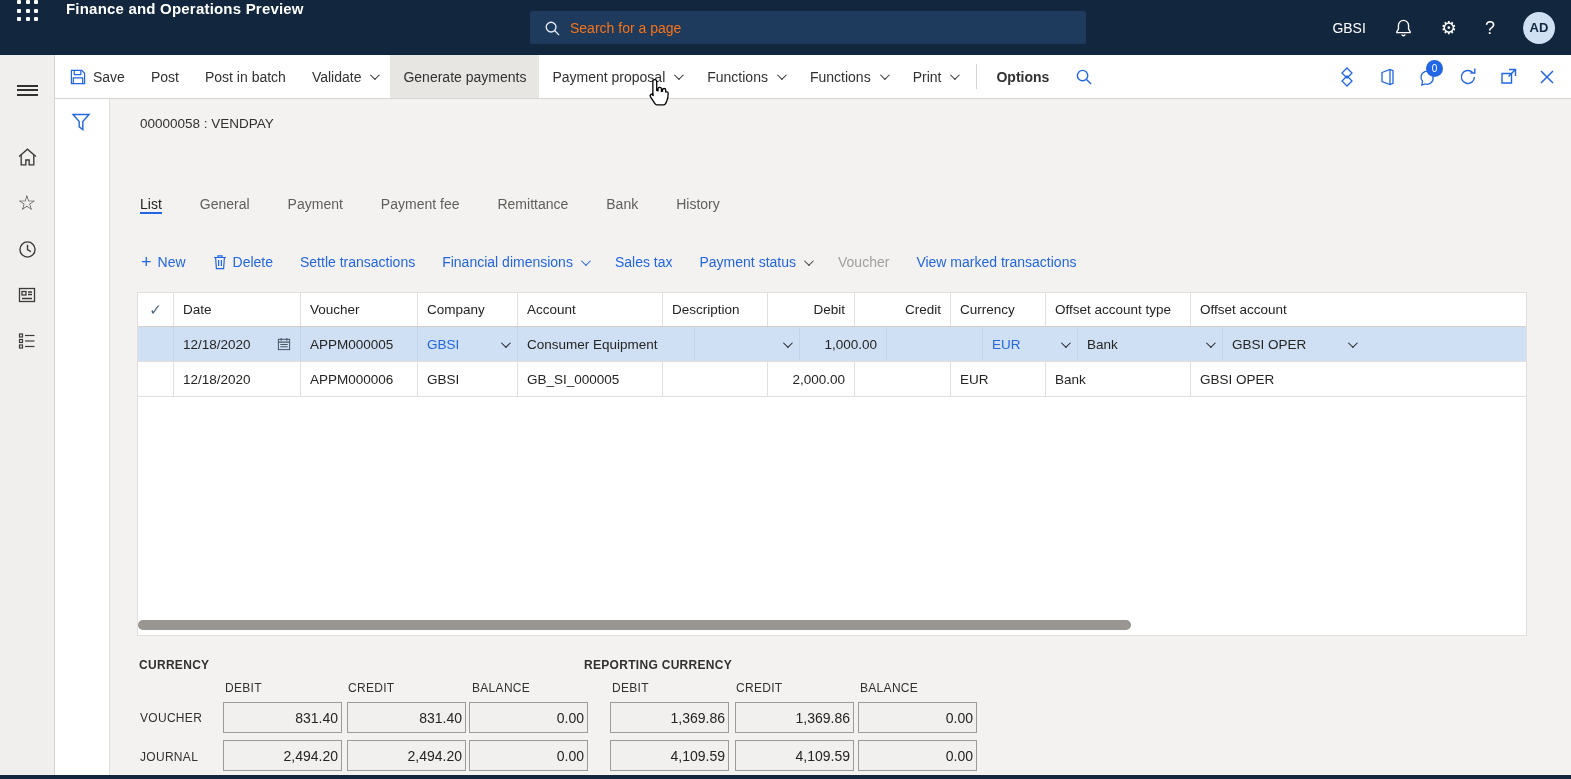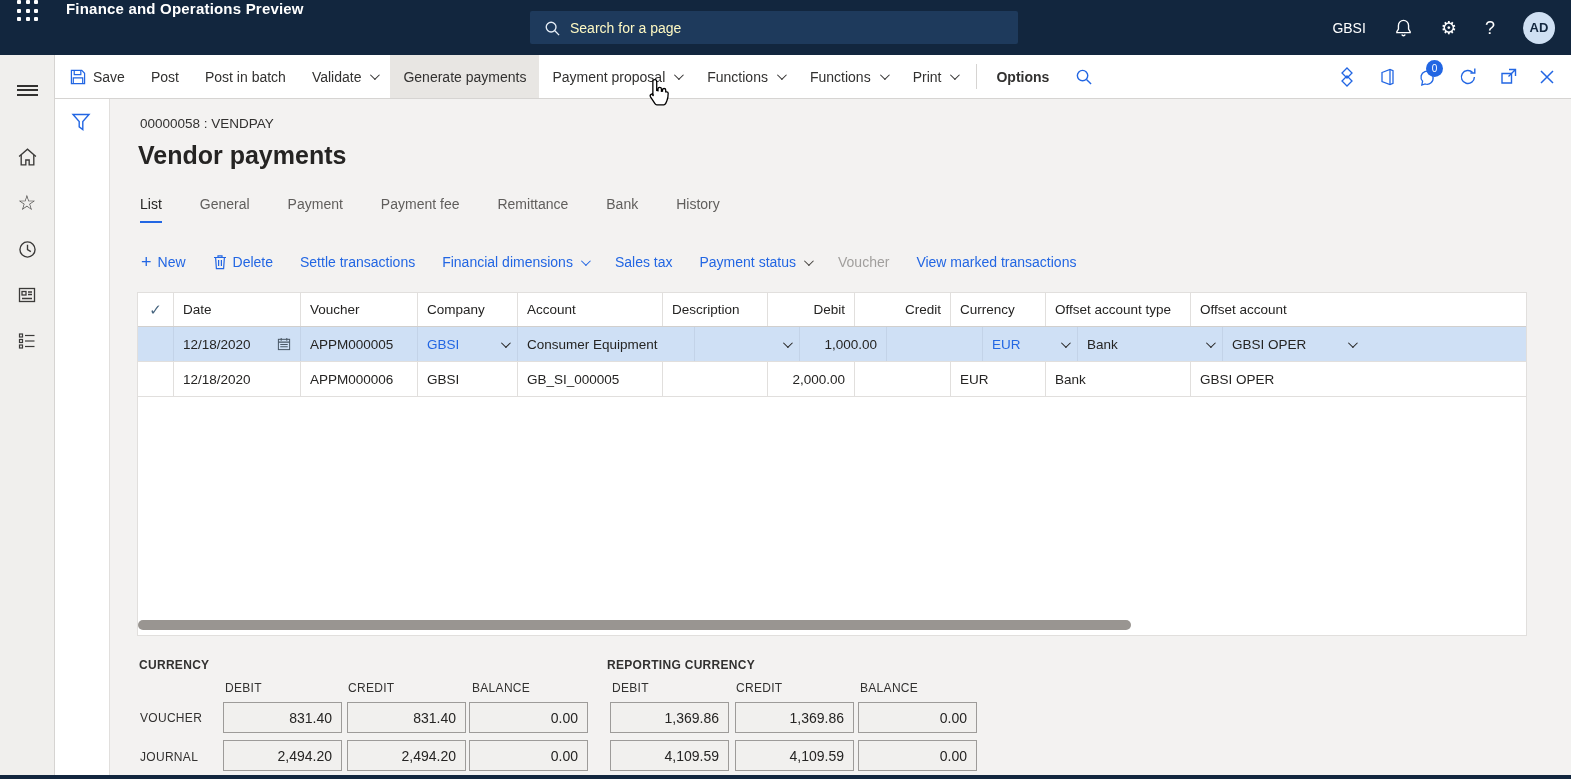--- a/index.html
+++ b/index.html
@@ -5,21 +5,21 @@
   *{margin:0;padding:0;box-sizing:border-box}
   html,body{background:#e8e7e5}
   #app{position:relative;width:1571px;height:779px;background:#f3f2f1;overflow:hidden;
        font-family:"Liberation Sans",sans-serif;color:#323130;font-size:14px}
   .abs{position:absolute}
   
   .topbar{left:0;top:0;width:1571px;height:55px;background:#12263e;color:#fff;display:flex;align-items:flex-start}
   .waffle{width:22px;height:22px;margin-left:17px;display:grid;grid-template-columns:repeat(3,1fr);gap:4px;cursor:pointer}
   .waffle i{width:4px;height:4px;background:#fff;border-radius:1px}
   .app-title{font-weight:bold;font-size:15px;margin-left:27px;letter-spacing:.2px}
-  .searchbox{left:530px;top:11px;width:488px;height:33px;background:#1e3a5c;display:flex;align-items:center;color:#fef9c3;border-radius:2px}
+  .searchbox{left:530px;top:11px;width:556px;height:33px;background:#1e3a5c;display:flex;align-items:center;color:#f97316;border-radius:2px}
   .searchbox svg{margin:0 10px 0 14px}
   .tb-right{right:0;top:0;height:55px;display:flex;align-items:center;gap:28px;padding-right:16px}
   .tb-right .txt{font-size:14px;color:#fff}
   .glyph-ico{font-size:18px;line-height:1;color:#fff;cursor:pointer}
   .avatar{width:32px;height:32px;border-radius:50%;background:#cfe0f3;color:#12263e;display:flex;align-items:center;justify-content:center;font-size:13px;font-weight:bold;cursor:pointer}
   
   .actionbar{left:55px;top:55px;width:1516px;height:44px;background:#fff;border-bottom:1px solid #d6d4d2;display:flex;align-items:stretch}
   .ab-item{display:flex;align-items:center;gap:7px;padding:0 13px;cursor:pointer;white-space:nowrap;color:#323130}
   .ab-item.hl{background:#e8e6e3}
   .ab-item.bold{font-weight:bold}
@@ -32,21 +32,21 @@
   
   .sidenav{left:0;top:55px;width:55px;height:720px;background:#f0efed;border-right:1px solid #d6d4d2;display:flex;flex-direction:column;align-items:center}
   .sn-ico{width:55px;height:46px;display:flex;align-items:center;justify-content:center;color:#3b3a39;cursor:pointer}
   .burger i{display:block;width:21px;height:2px;background:#323130;margin:2.5px 0}
   .filterpane{left:55px;top:99px;width:55px;height:676px;background:#fff;border-right:1px solid #e1dfdd}
   .funnel{margin:13px 0 0 16px;cursor:pointer}
   
   .caption{left:140px;top:116px;font-size:13.5px;color:#323130}
   .page-title{left:138px;top:141px;font-size:25px;font-weight:bold;color:#252423}
   .tabs{left:140px;top:196px;display:flex;gap:38px;font-size:14px}
-  .tab{color:#605e5c;padding-bottom:9px;cursor:pointer;white-space:nowrap}
+  .tab{color:#605e5c;cursor:pointer;white-space:nowrap}
   .tab.active{color:#252423;border-bottom:2.5px solid #2266e3}
   
   .gtoolbar{left:141px;top:254px;display:flex;align-items:center;gap:27px;color:#2266e3;font-size:14px;white-space:nowrap}
   .gt-item{display:flex;align-items:center;gap:6px;cursor:pointer}
   .gt-item .chev{margin-left:2px}
   .gt-item.disabled{color:#a19f9d;cursor:default}
   .plus{font-size:18px;line-height:14px;font-weight:400}
   
   .gridpanel{left:137px;top:292px;width:1390px;height:344px;background:#fff;border:1px solid #e1dfdd}
   .grow{display:flex;height:35px;border-bottom:1px solid #e1dfdd;background:#fff}
@@ -60,21 +60,21 @@
   .c0{width:36px;justify-content:center}.c1{width:127px}.c2{width:117px}.c3{width:100px}
   .c4{width:145px}.c5{width:177px}.c6{width:105px}.c7{width:87px}.c8{width:96px}
   .c9{width:95px}.c10{width:145px}.c11{width:141px;border-right:none}
   .checkmark{color:#46647e;font-size:15px}
   .hscroll{left:0px;top:326px;width:1388px;height:12px;background:#fff;position:absolute}
   .hthumb{position:absolute;left:0;top:1px;width:993px;height:10px;background:#999591;border-radius:5px;cursor:grab}
   
   .sec-label{font-size:12px;font-weight:bold;color:#323130;letter-spacing:.3px}
   .col-label{font-size:12px;color:#323130;letter-spacing:.3px}
   .row-label{font-size:12px;color:#323130;letter-spacing:.3px}
-  .tbox{position:absolute;width:119px;height:31px;background:#f1f0ee;border:1px solid #9d9b99;display:flex;align-items:center;justify-content:flex-end;padding-right:9px;font-size:14px;color:#252423}
+  .tbox{position:absolute;width:119px;height:31px;background:#f1f0ee;border:1px solid #9d9b99;display:flex;align-items:center;justify-content:flex-end;padding-right:3px;font-size:14px;color:#252423}
   
   .bottomstrip{left:0;top:775px;width:1571px;height:4px;background:#12263e}
   .cursor{left:646px;top:78px;pointer-events:none;z-index:50}
   svg{display:block}
 </style>
 </head>
 <body>
 
 <div id="app">
 
@@ -228,21 +228,20 @@
     </div>
   </div>
 
   <div class="abs filterpane">
     <svg class="funnel" width="20" height="20" viewBox="0 0 20 20" stroke="#2266e3" stroke-width="1.4" fill="none">
         <path d="M2 2.5h16l-6.2 7v8l-3.6-2.7v-5.3z"></path>
       </svg>
   </div>
 
   <div class="abs caption">00000058 : VENDPAY</div>
-  <div class="abs page-title">Vendor payments</div>
 
   <div class="abs tabs">
     <div class="tab active">List</div>
     <div class="tab">General</div>
     <div class="tab">Payment</div>
     <div class="tab">Payment fee</div>
     <div class="tab">Remittance</div>
     <div class="tab">Bank</div>
     <div class="tab">History</div>
   </div>
@@ -385,21 +384,21 @@
   <div class="abs col-label" style="left:472px;top:681px">BALANCE</div>
   <div class="abs row-label" style="left:140px;top:711px">VOUCHER</div>
   <div class="abs row-label" style="left:140px;top:750px">JOURNAL</div>
   <div class="tbox" style="left:223px;top:702px">831.40</div>
   <div class="tbox" style="left:347px;top:702px">831.40</div>
   <div class="tbox" style="left:469px;top:702px">0.00</div>
   <div class="tbox" style="left:223px;top:740px">2,494.20</div>
   <div class="tbox" style="left:347px;top:740px">2,494.20</div>
   <div class="tbox" style="left:469px;top:740px">0.00</div>
 
-  <div class="abs sec-label" style="left:607px;top:658px">REPORTING CURRENCY</div>
+  <div class="abs sec-label" style="left:584px;top:658px">REPORTING CURRENCY</div>
   <div class="abs col-label" style="left:612px;top:681px">DEBIT</div>
   <div class="abs col-label" style="left:736px;top:681px">CREDIT</div>
   <div class="abs col-label" style="left:860px;top:681px">BALANCE</div>
   <div class="tbox" style="left:610px;top:702px">1,369.86</div>
   <div class="tbox" style="left:735px;top:702px">1,369.86</div>
   <div class="tbox" style="left:858px;top:702px">0.00</div>
   <div class="tbox" style="left:610px;top:740px">4,109.59</div>
   <div class="tbox" style="left:735px;top:740px">4,109.59</div>
   <div class="tbox" style="left:858px;top:740px">0.00</div>
 

